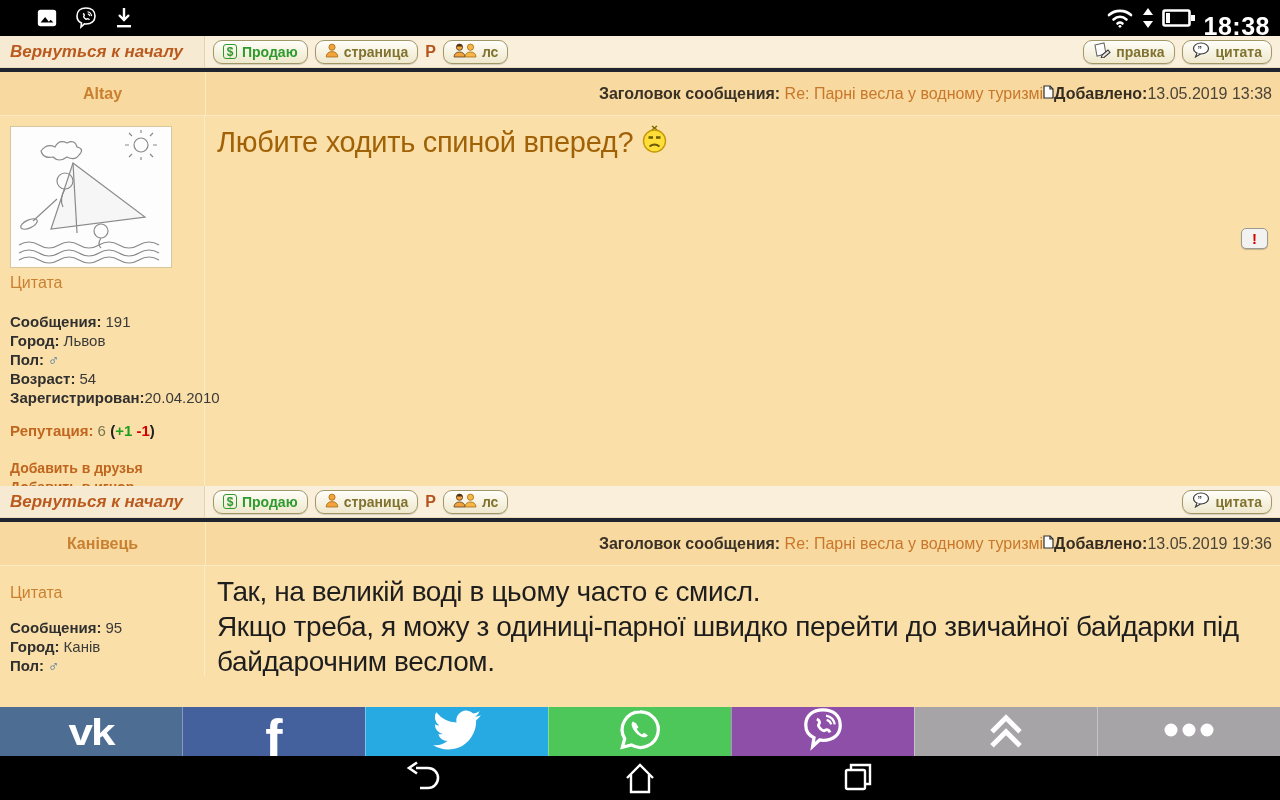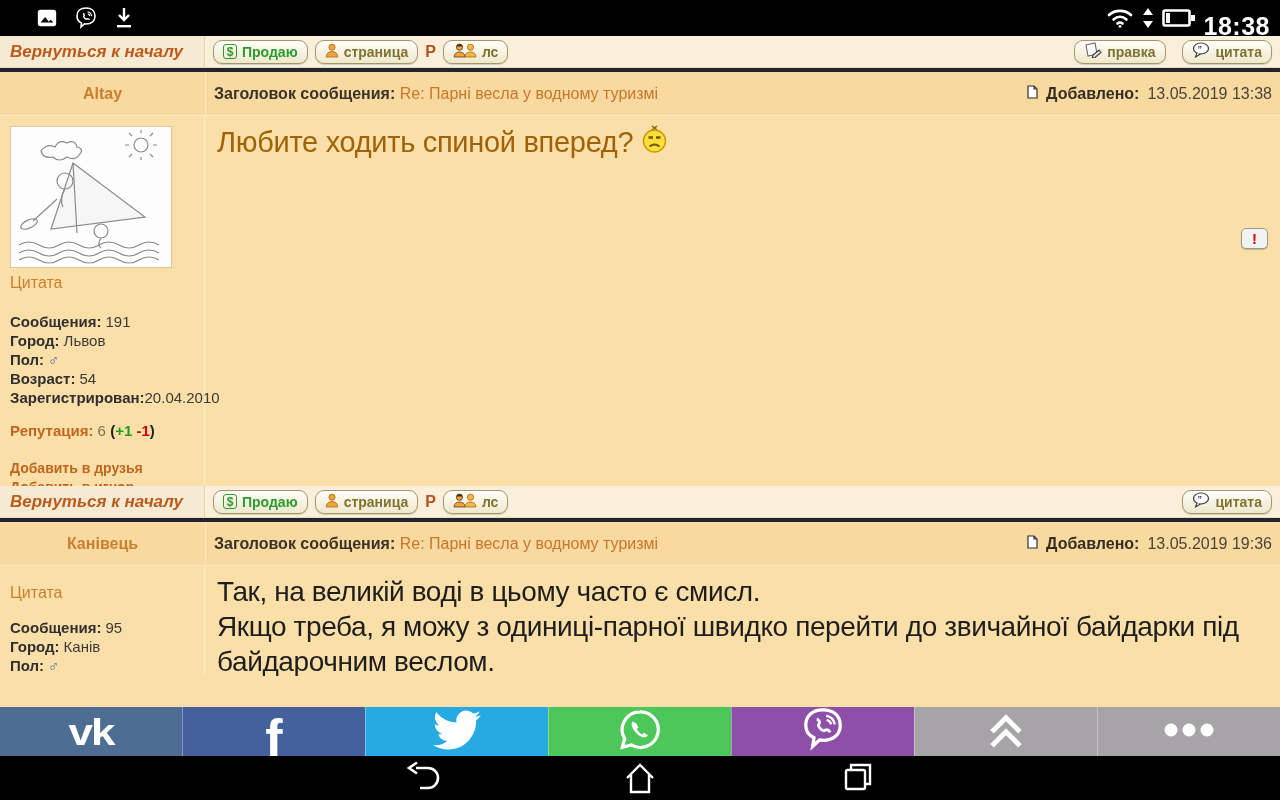--- a/index.html
+++ b/index.html
@@ -12,40 +12,40 @@
   .sb-left { display:flex; align-items:center; gap:16px; margin-left:26px; }
   .sb-right { margin-left:auto; display:flex; align-items:center; gap:8px; }
   .sb-time { color:#fff; font-size:25px; font-weight:bold; letter-spacing:0.5px;margin-top:16px; }
   .sb-icon svg { display:block; }
 
   
   .toolbar { height:32px; background:#F9EFDA; display:flex; align-items:center; flex:none; border-bottom:1px solid #EADBBB; }
   .tb-back { width:205px; flex:none; padding-left:10px; background:#F6EBD2; height:100%; display:flex; align-items:center; border-right:1px solid #E3D4AE; }
   .tb-back a { color:#BA5A1E; font-weight:bold; font-size:17px; text-decoration:none;font-style:italic; }
   .tb-center { display:flex; align-items:center; gap:7px; margin-left:8px; }
-  .tb-right { margin-left:auto; display:flex; align-items:center; gap:16px; margin-right:8px;justify-content:flex-end; }
+  .tb-right { margin-left:auto; display:flex; align-items:center; gap:7px; margin-right:8px;justify-content:flex-end; }
   .btn { display:inline-flex; align-items:center; gap:5px; height:24px; padding:0 9px; border:1px solid #A29767;
          border-radius:9px; background:linear-gradient(#FFFEF8,#EFE8CD); color:#80722F; font-weight:bold;
          font-size:14px; box-shadow:inset 0 1px 0 #fff, 0 1px 1px rgba(0,0,0,.15); cursor:pointer; white-space:nowrap; }
   .btn .green { color:#2E9B2E; }
   .dollar-box { display:inline-flex; align-items:center; justify-content:center; width:14px; height:15px;
                 border:1px solid #2E9B2E; border-radius:3px; color:#2E9B2E; font-weight:bold; font-size:12px; }
   .p-letter { color:#B4541C; font-size:16px; font-weight:bold; }
 
   
   .sep { height:4px; background:#20242E; flex:none; }
 
   
   .post-header { height:44px; background:#F8D99F; display:flex; align-items:center; flex:none; border-bottom:1px solid #FBE9C4; }
   .ph-author { width:205px; flex:none; text-align:center; color:#C98031; font-weight:bold; font-size:16px; }
-  .ph-main { flex:1; display:flex; align-items:center; justify-content:space-between; padding:0 8px; height:100%; border-left:1px solid #FBE9C4; }
+  .ph-main { flex:1; display:flex; align-items:center; justify-content:flex-end; padding:0 8px; height:100%; border-left:1px solid #FBE9C4; }
   .ph-subject { font-size:16px; color:#3E3428; }
   .ph-subject b { color:#3A3127; }
   .ph-subject .subj { color:#C8772B; font-weight:normal; }
-  .ph-added { display:flex; align-items:center; gap:8px; font-size:16px; color:#4A4438; white-space:nowrap; }
+  .ph-added { display:flex; align-items:center; gap:0; font-size:16px; color:#4A4438; white-space:nowrap; }
   .ph-added b { color:#352D22; }
 
   
   .post-body { display:flex; background:#FBDFA8; flex:none; overflow:hidden; }
   .pb-left { width:205px; flex:none; padding:10px 10px 0 10px; border-right:1px solid #FCEBC8; }
   .pb-main { flex:1; position:relative; padding:8px 12px; }
   .avatar-box { width:162px; height:142px; background:#FDFDFD; border:1px solid #D8C79D; padding:2px; }
   .quote-link { display:inline-block; margin-top:6px; color:#C98031; font-size:16px; text-decoration:none; }
   .stats { margin-top:20px; font-size:15px; color:#3A3A3A; line-height:19px; }
   .stat b { color:#2F2F2F; margin-right:4px; }

